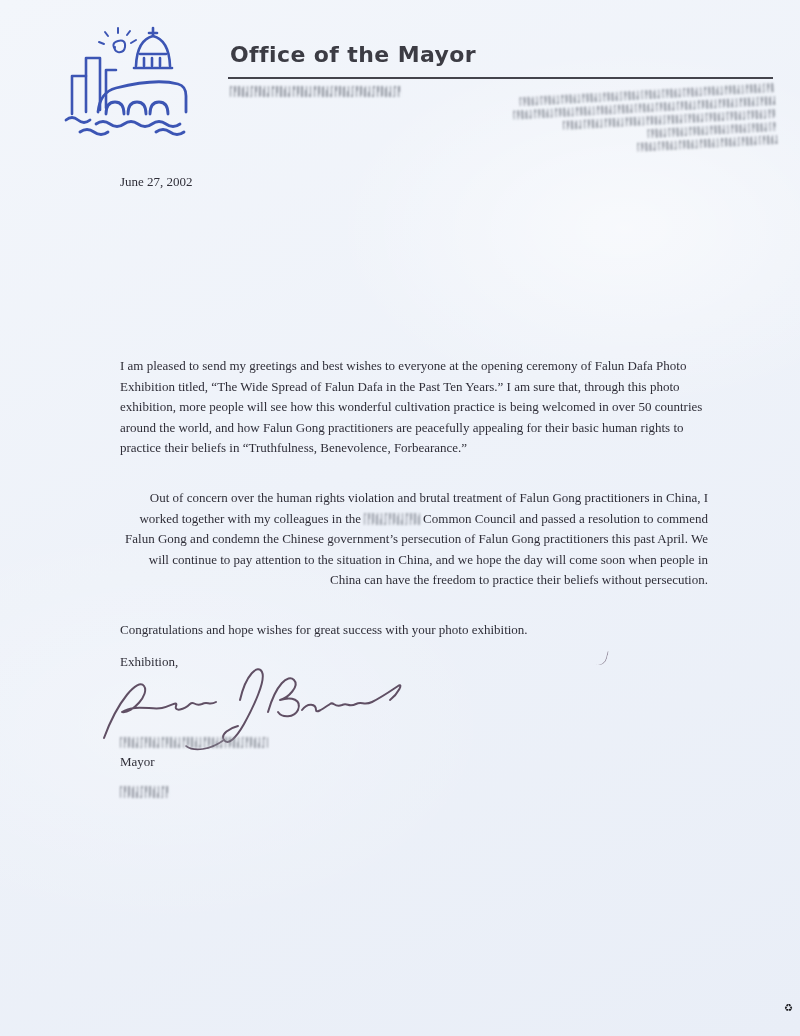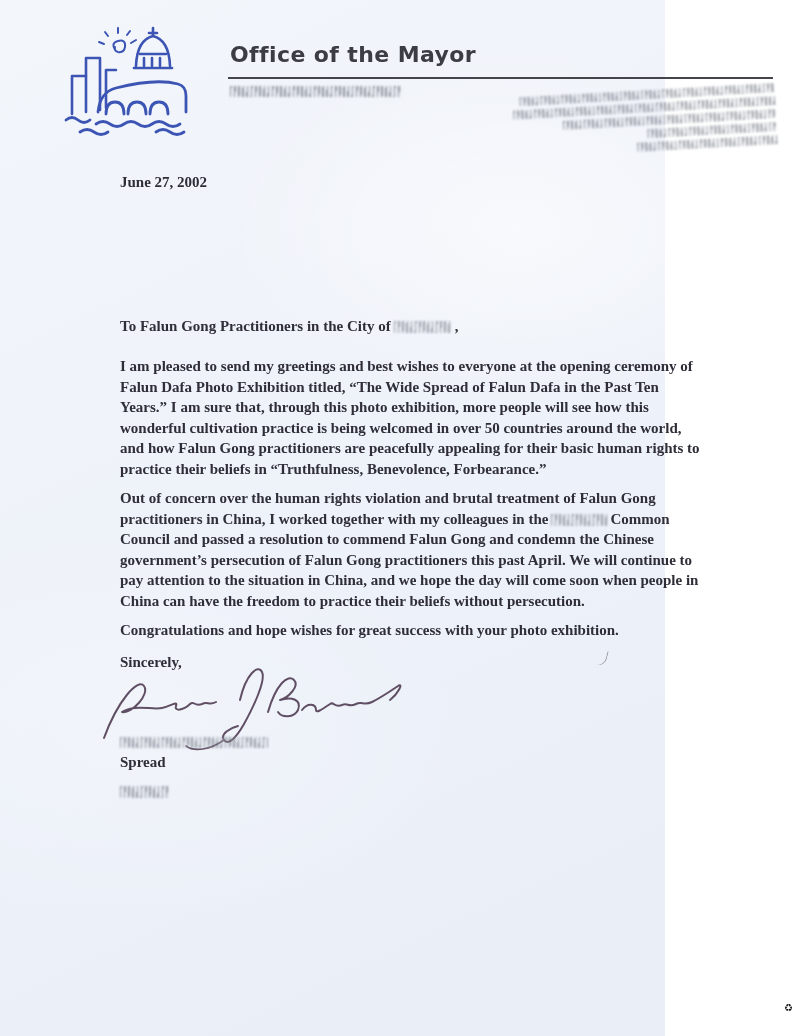--- a/index.html
+++ b/index.html
@@ -1,24 +1,23 @@
 <!DOCTYPE html>
 <html><head>
 <meta charset="utf-8">
 <style>
   html,body{margin:0;padding:0;}
   body{width:800px;height:1036px;overflow:hidden;font-family:"Liberation Serif",serif;}
   .page{
-    position:relative;width:641px;height:1036px;
+    position:relative;width:800px;height:1036px;
     background:
       radial-gradient(ellipse 420px 260px at 78% 22%, rgba(255,255,255,.55), rgba(255,255,255,0) 70%),
       radial-gradient(ellipse 500px 300px at 20% 70%, rgba(255,255,255,.25), rgba(255,255,255,0) 70%),
       linear-gradient(155deg,#f3f6fb 0%,#eef2f9 45%,#e9eef7 100%);
     color:#2f2e38;
-    padding-left:24px;
   }
   
   .logo{position:absolute;left:60px;top:20px;width:140px;height:118px;}
   .hdr-title{
     position:absolute;left:230px;top:42px;
     font-family:"DejaVu Sans",sans-serif;font-weight:bold;
     font-size:22px;letter-spacing:.4px;color:#3c3c44;
   }
   .hdr-rule{position:absolute;left:228px;top:77px;width:545px;height:2px;background:#44444c;}
   
@@ -28,26 +27,26 @@
     filter:blur(1px);
     border-radius:1px;
   }
   .hdr-name{position:absolute;left:230px;top:86px;width:172px;height:11px;opacity:.8;}
   .addr{
     position:absolute;left:495px;top:83px;width:280px;text-align:right;
     transform:rotate(-3.2deg);transform-origin:right top;
   }
   .addr .redact{display:block;margin:0 0 4px auto;height:9px;opacity:.75;}
   
-  .txt{position:absolute;left:120px;width:588px;font-size:15px;line-height:20.5px;color:#2f2e38;font-weight:bold;}
+  .txt{position:absolute;left:120px;width:588px;font-size:13px;line-height:20.5px;color:#2f2e38;}
   p.txt{margin:0;}
   .date{top:172px;}
   .salutation{top:316px;}
   .p1{top:356px;}
-  .p2{top:488px;}
+  .p2{top:488px;text-align:right;}
   .p3{top:620px;}
   .closing{top:652px;}
   .redact-inline{width:58px;height:12px;vertical-align:-2px;margin:0 3px;opacity:.7;}
   
   .signature{position:absolute;left:90px;top:660px;width:320px;height:96px;}
   .sig-name-redact{position:absolute;left:120px;top:737px;width:148px;height:11px;opacity:.75;}
   .mayor{top:752px;}
   .sig-short-redact{position:absolute;left:120px;top:786px;width:50px;height:12px;opacity:.75;}
   .stray-ink{
     position:absolute;left:598px;top:650px;width:8px;height:16px;
@@ -110,45 +109,44 @@
   <div class="addr">
     <span class="redact" style="width:256px"></span>
     <span class="redact" style="width:263px"></span>
     <span class="redact" style="width:214px"></span>
     <span class="redact" style="width:130px"></span>
     <span class="redact" style="width:141px"></span>
   </div>
 
   <div class="txt date">June 27, 2002</div>
 
-  <p class="txt salutation"><span>To Falun Gong Practitioners in the City of</span><span class="redact redact-inline"></span><span>,</span></p>
 
   <p class="txt p1">I am pleased to send my greetings and best wishes to everyone at the opening ceremony of Falun Dafa Photo Exhibition titled, “The Wide Spread of Falun Dafa in the Past Ten Years.” I am sure that, through this photo exhibition, more people will see how this wonderful cultivation practice is being welcomed in over 50 countries around the world, and how Falun Gong practitioners are peacefully appealing for their basic human rights to practice their beliefs in “Truthfulness, Benevolence, Forbearance.”</p>
 
   <p class="txt p2"><span>Out of concern over the human rights violation and brutal treatment of Falun Gong practitioners in China, I worked together with my colleagues in the</span><span class="redact redact-inline" style="width:56px"></span><span>Common Council and passed a resolution to commend Falun Gong and condemn the Chinese government’s persecution of Falun Gong practitioners this past April. We will continue to pay attention to the situation in China, and we hope the day will come soon when people in China can have the freedom to practice their beliefs without persecution.</span></p>
 
   <p class="txt p3">Congratulations and hope wishes for great success with your photo exhibition.</p>
 
-  <p class="txt closing">Sincerely,</p>
+  <p class="txt closing">Exhibition,</p>
 
   <div class="signature">
     <svg width="320" height="96" viewBox="0 0 320 96" fill="none" stroke="#4d3950" stroke-width="2" stroke-linecap="round" stroke-linejoin="round" opacity="0.88">
 
       <path d="M14 78 C28 40 48 18 54 26 C60 34 42 54 32 52 C44 44 62 50 72 48 C82 46 88 40 86 46 C84 52 94 50 100 44 C104 40 104 47 112 44 C118 41 119 46 126 42"></path>
 
       <path d="M150 40 C156 14 168 4 172 12 C176 20 164 46 154 64 C146 78 138 86 134 80 C130 74 140 68 148 66"></path>
 
       <path d="M178 52 C186 24 198 14 204 20 C210 26 198 38 190 40 C202 36 212 40 208 50 C204 58 192 58 188 52"></path>
       <path d="M212 50 C218 42 226 44 226 50 C226 54 234 48 240 44 C244 41 244 48 252 45 C258 42 258 48 266 44 C272 41 274 46 282 42 C292 37 302 30 308 26 C314 22 308 34 300 40"></path>
 
       <path d="M134 80 C120 90 104 92 96 86" stroke-width="1.6"></path>
     </svg>
   </div>
 
   <span class="redact sig-name-redact"></span>
-  <div class="txt mayor">Spread</div>
+  <div class="txt mayor">Mayor</div>
   <span class="redact sig-short-redact"></span>
 
   <div class="stray-ink"></div>
 
   <span class="recycle">♻</span>
 
 </div>
 
 </body></html>

